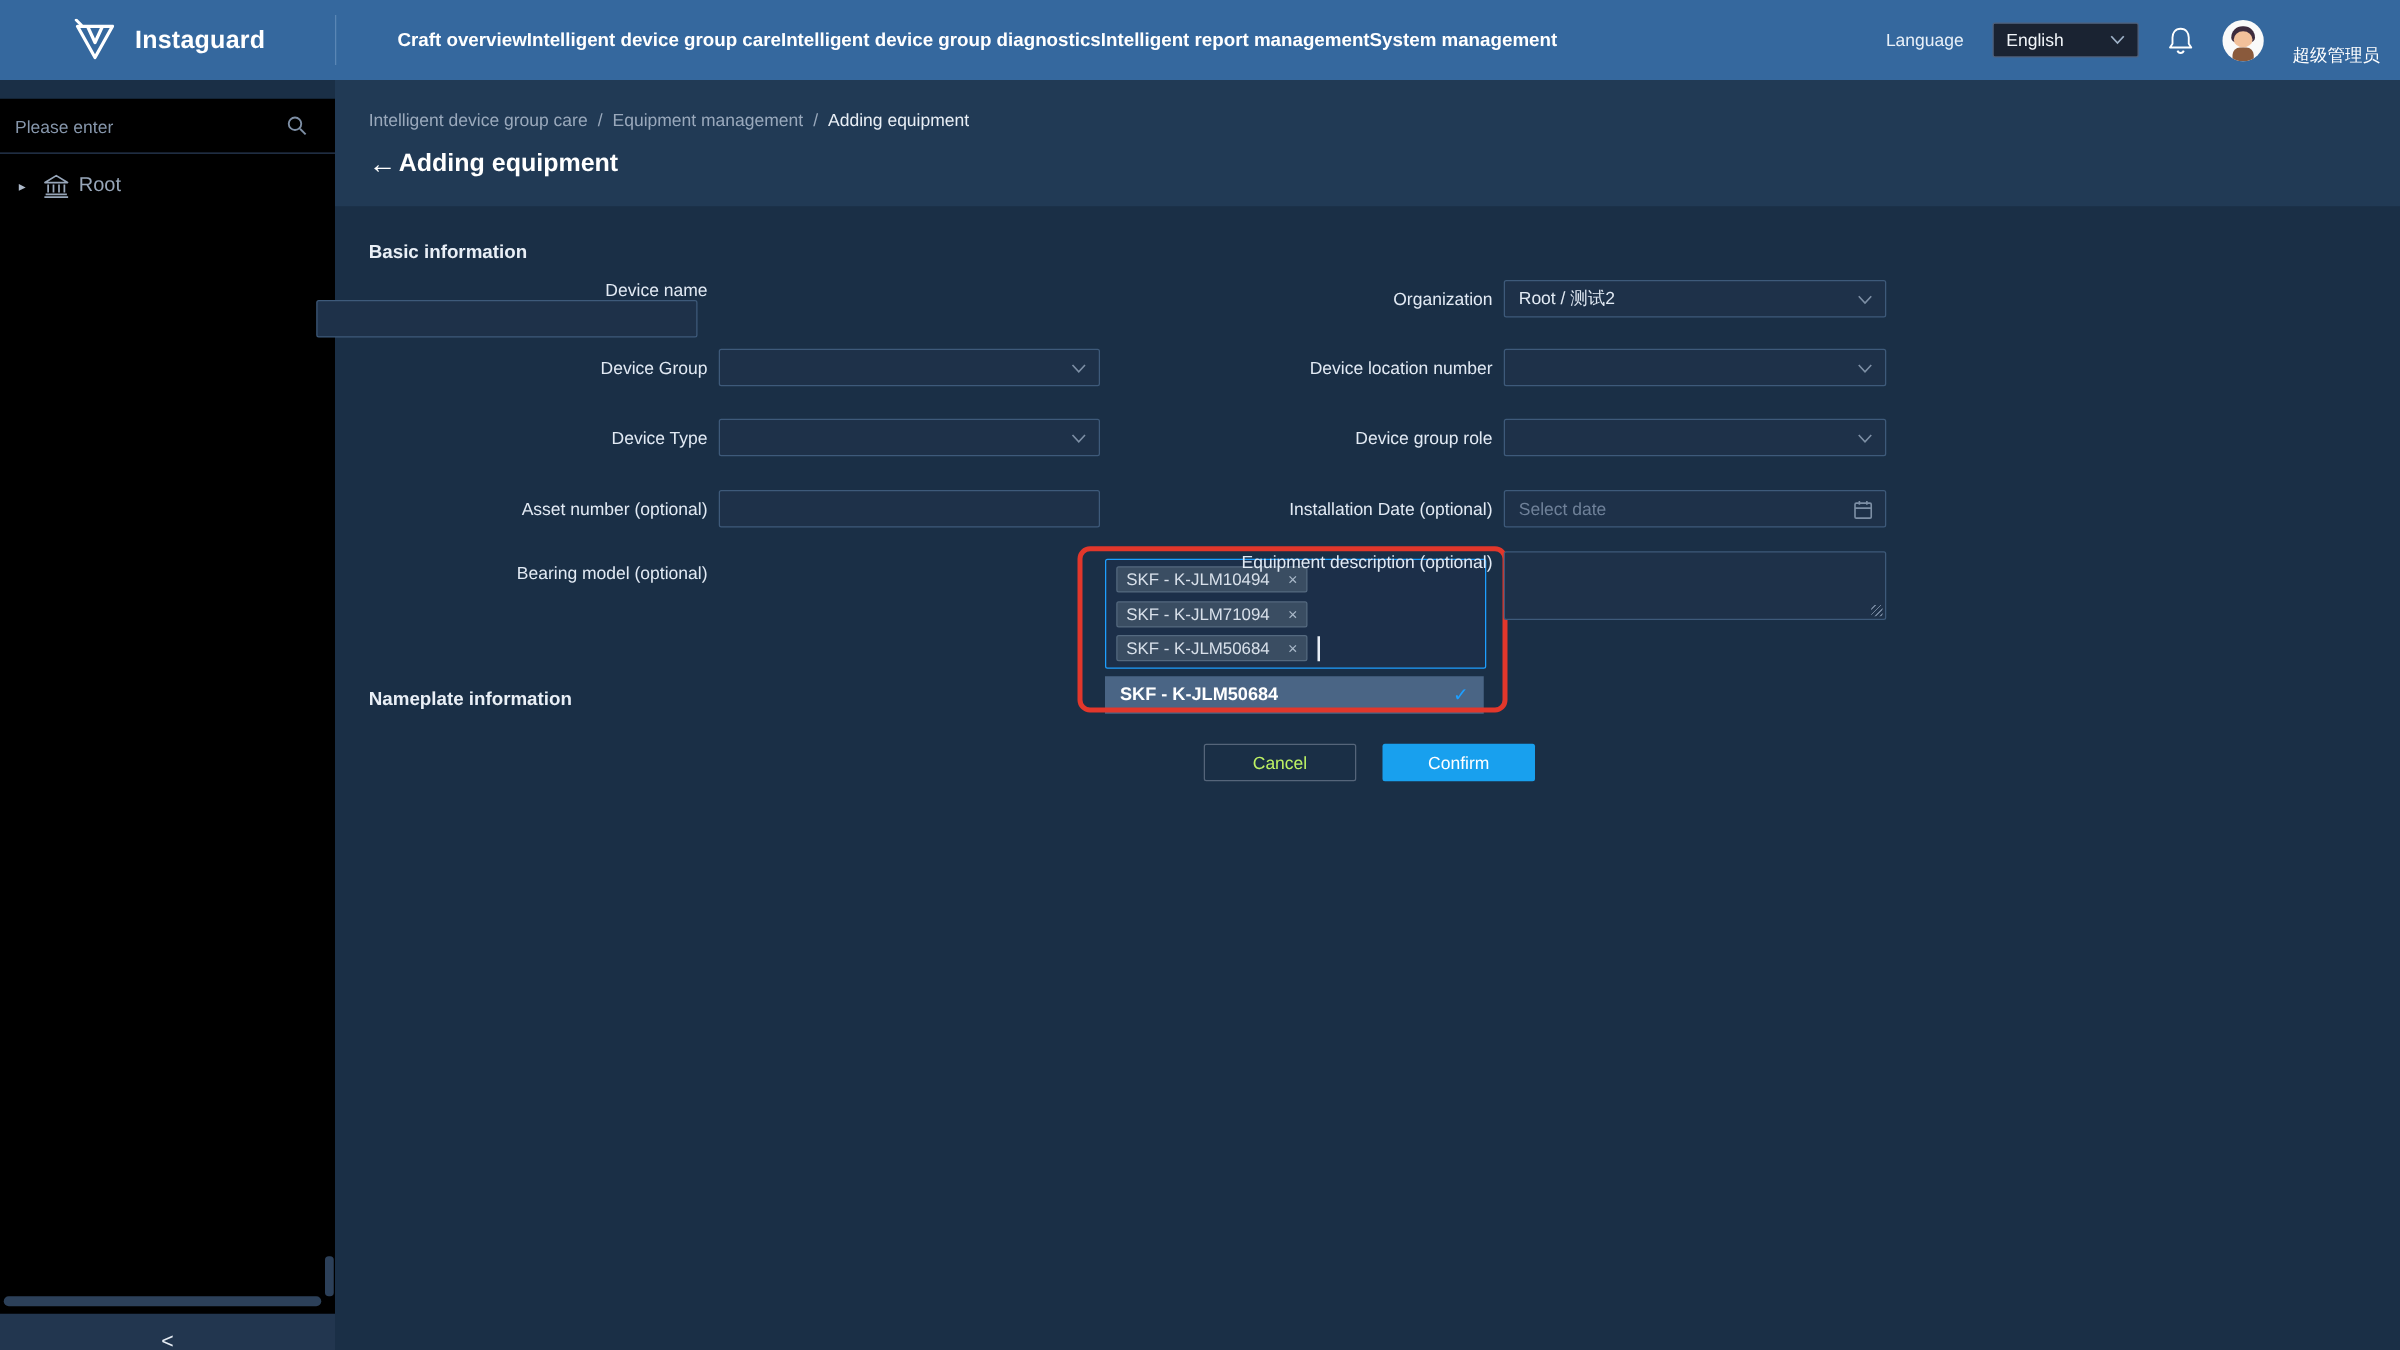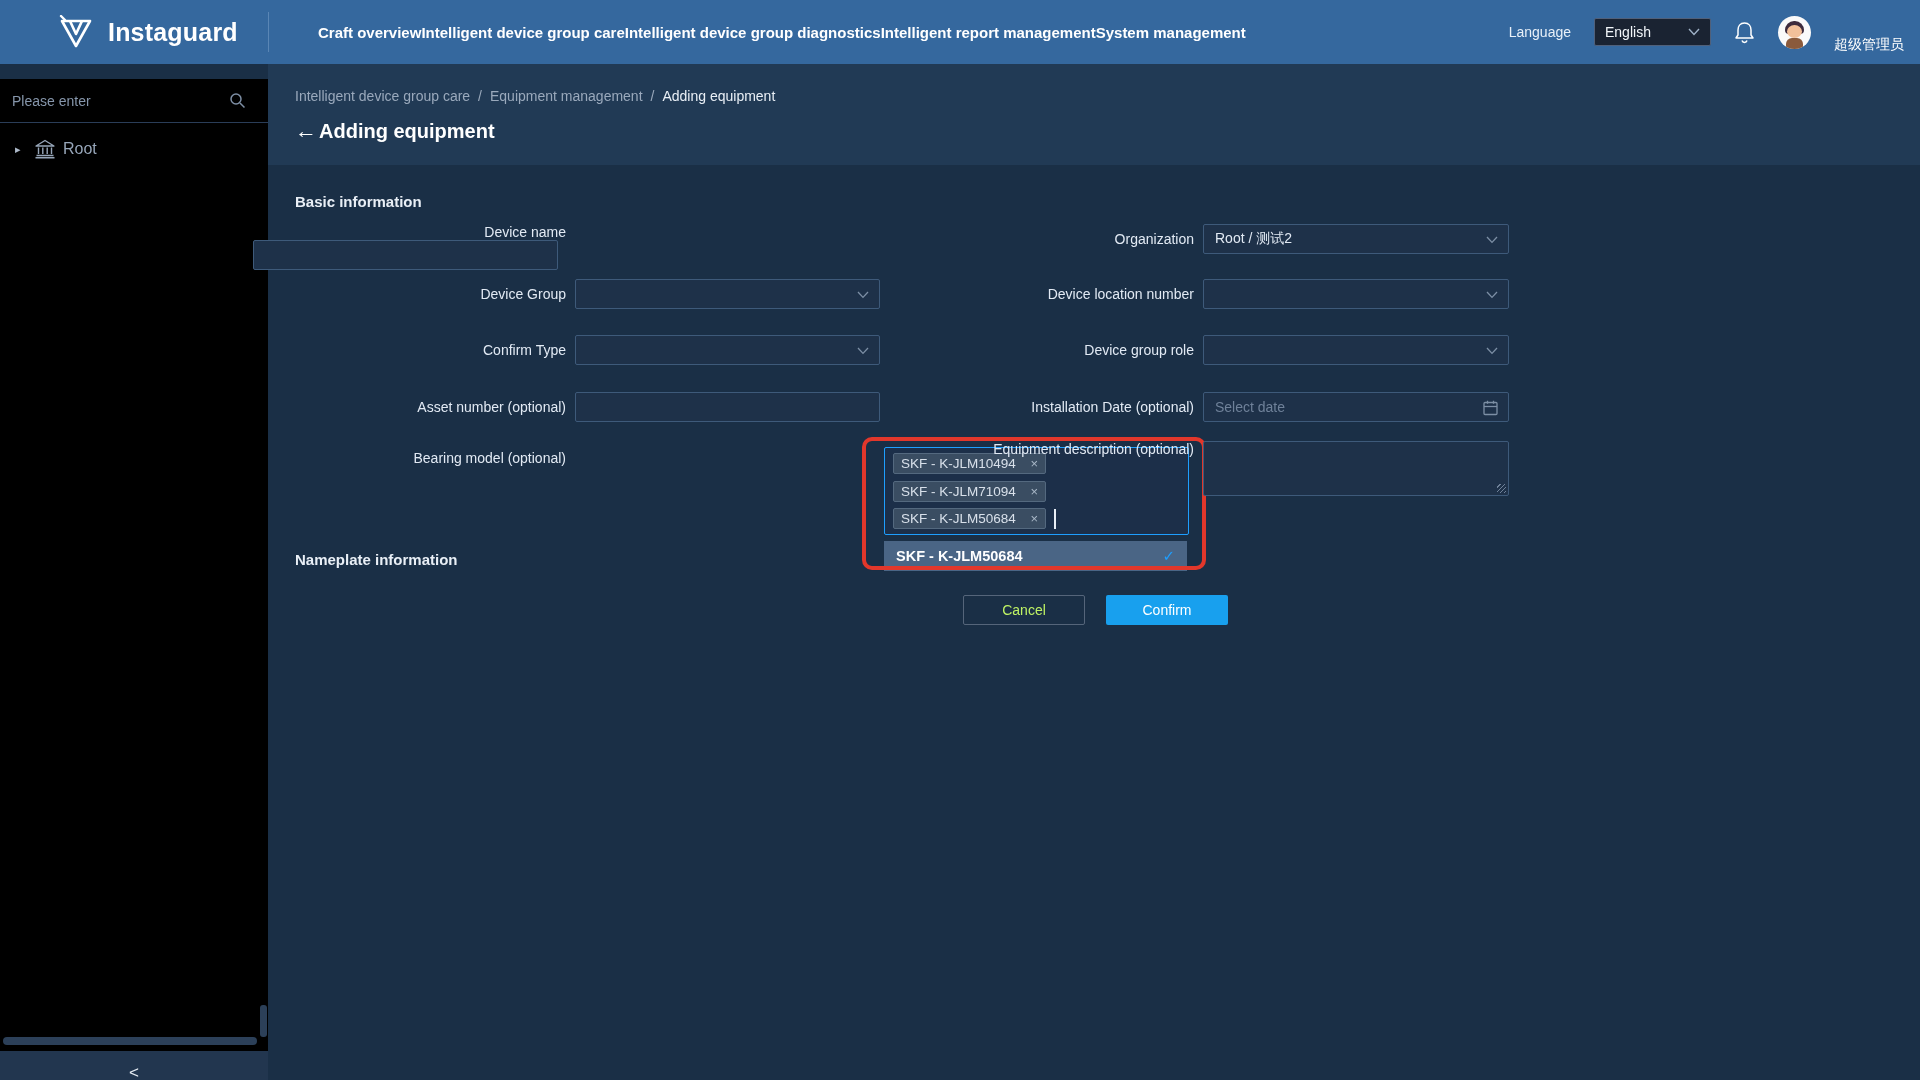--- a/index.html
+++ b/index.html
@@ -4,21 +4,21 @@
 <style>
   * { margin:0; padding:0; box-sizing:border-box; }
   html,body { width:1920px; height:1080px; background:#1A2F46; overflow:hidden;
     font-family:"Liberation Sans","DejaVu Sans",sans-serif; }
   .screen { position:relative; width:1920px; height:1080px; }
 
   
   .navbar { position:absolute; left:0; top:0; width:1920px; height:64px;
     background:#35689E; display:flex; align-items:center; color:#fff; }
   .brand { display:flex; align-items:center; gap:14px; padding-left:58px; width:268px; }
-  .brand-name { font-size:25px; font-weight:bold; letter-spacing:.2px; }
+  .brand-name { font-size:20px; font-weight:bold; letter-spacing:.2px; }
   .nav-divider { position:absolute; left:268px; top:12px; height:40px; width:1px; background:#5A86B5; }
   .nav-items { display:flex; align-items:center; padding-left:50px; }
   .nav-item { font-size:15px; font-weight:bold; color:#fff; cursor:pointer; white-space:nowrap; }
   .nav-right { margin-left:auto; display:flex; align-items:center; gap:23px; padding-right:16px; }
   .lang-label { font-size:14px; color:#E8F0F8; }
   .lang-select { width:117px; height:28px; background:#1A2332; border:1px solid #50607A;
     border-radius:2px; display:flex; align-items:center; justify-content:space-between;
     padding:0 10px; font-size:14px; color:#F2F6FA; cursor:pointer; }
   .avatar { width:33px; height:33px; border-radius:50%; background:#FAFAFA; position:relative; overflow:hidden; }
   .avatar .hair { position:absolute; left:7px; top:5px; width:19px; height:13px; border-radius:9px 9px 4px 4px; background:#3D2B3D; }
@@ -204,21 +204,21 @@
         <span></span>
         <span class="chev">
           <svg width="12" height="8" viewBox="0 0 12 8">
               <path d="M1 1 L6 6.4 L11 1" fill="none" stroke="#7D8FA5" stroke-width="1.3"></path>
             </svg>
         </span>
       </div>
     </div>
 
     <div class="frow" style="left:-33px; top:170px;">
-      <div class="flabel">Confirm Type</div>
+      <div class="flabel">Device Type</div>
       <div class="fctl">
         <span></span>
         <span class="chev">
           <svg width="12" height="8" viewBox="0 0 12 8">
               <path d="M1 1 L6 6.4 L11 1" fill="none" stroke="#7D8FA5" stroke-width="1.3"></path>
             </svg>
         </span>
       </div>
     </div>
 

